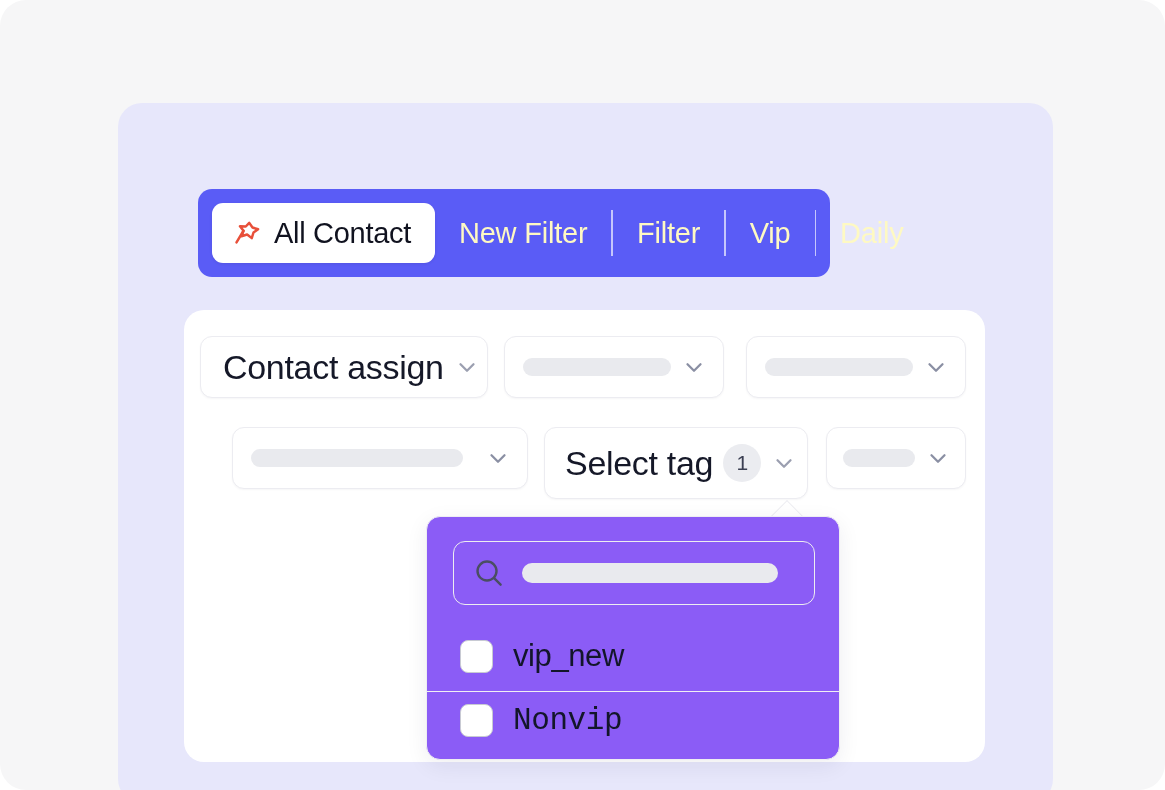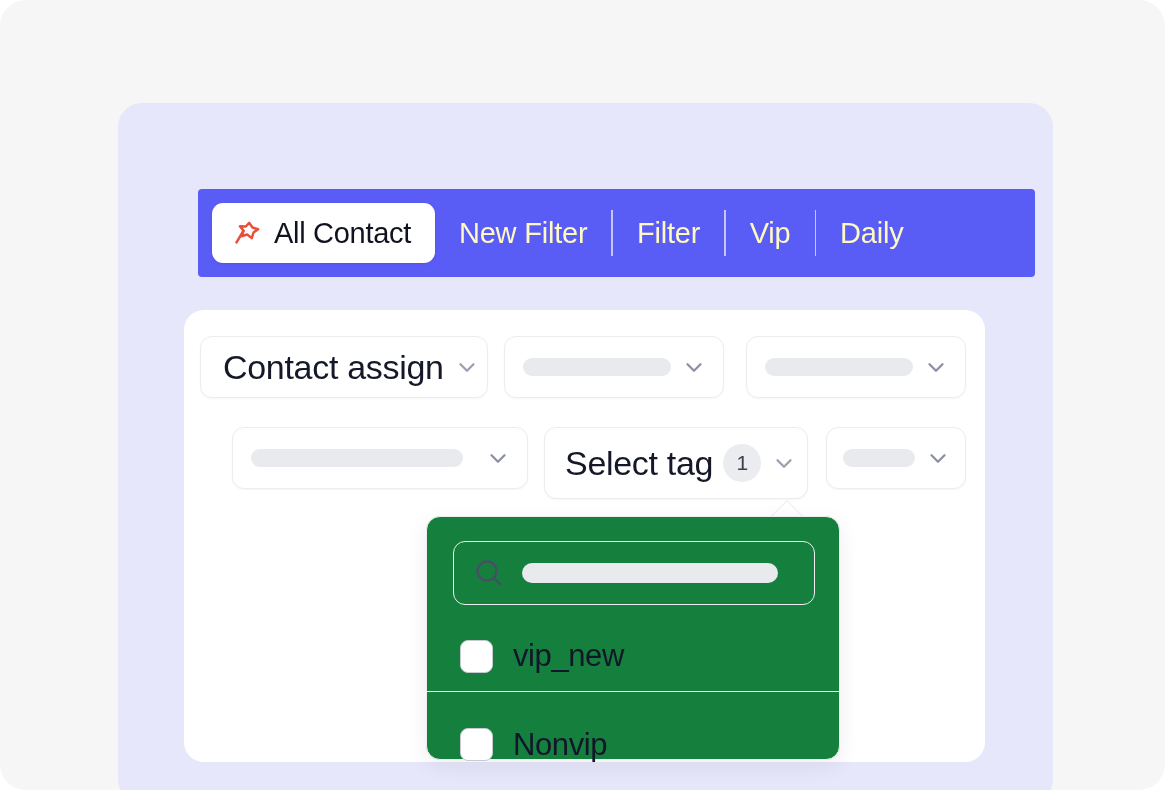--- a/index.html
+++ b/index.html
@@ -34,24 +34,24 @@
     height: 700px;
     background: #e7e7fb;
     border-radius: 24px;
   }
 
   
   .tabbar {
     position: absolute;
     left: 198px;
     top: 189px;
-    width: 837px;
+    width: 632px;
     height: 88px;
     background: #5a5cf6;
-    border-radius: 4px;
+    border-radius: 14px;
     display: flex;
     align-items: center;
     padding-left: 14px;
   }
 
   .tab-active {
     display: flex;
     align-items: center;
     gap: 12px;
     background: #ffffff;
@@ -162,21 +162,21 @@
   #sel-row2-c  { left: 826px; top: 427px; width: 140px; height: 62px; padding: 0 14px 0 16px; gap: 8px; justify-content: space-between; }
   #sel-row2-c .skeleton-bar { width: 72px; }
 
   
   .popover {
     position: absolute;
     left: 426px;
     top: 516px;
     width: 414px;
     height: 244px;
-    background: #15803d;
+    background: #8b5cf6;
     border: 1.5px solid #eeeef2;
     border-radius: 14px;
     box-shadow: 0 6px 22px rgba(28,28,60,0.07);
   }
 
   .popover-caret {
     position: absolute;
     left: 771px;
     top: 498px;
     width: 34px;
@@ -220,21 +220,21 @@
     position: absolute;
     left: 0;
     width: 100%;
     height: 71px;
     display: flex;
     align-items: center;
     padding-left: 33px;
     gap: 20px;
   }
   #opt-0 { top: 104px; border-bottom: 1.5px solid #f0f0f4; }
-  #opt-1 { top: 192px; }
+  #opt-1 { top: 168px; font-family: Liberation Mono, monospace; }
 
   .checkbox {
     width: 33px;
     height: 33px;
     border: 1.8px solid #c8cad3;
     border-radius: 8px;
     background: #ffffff;
     flex: 0 0 auto;
   }
 

